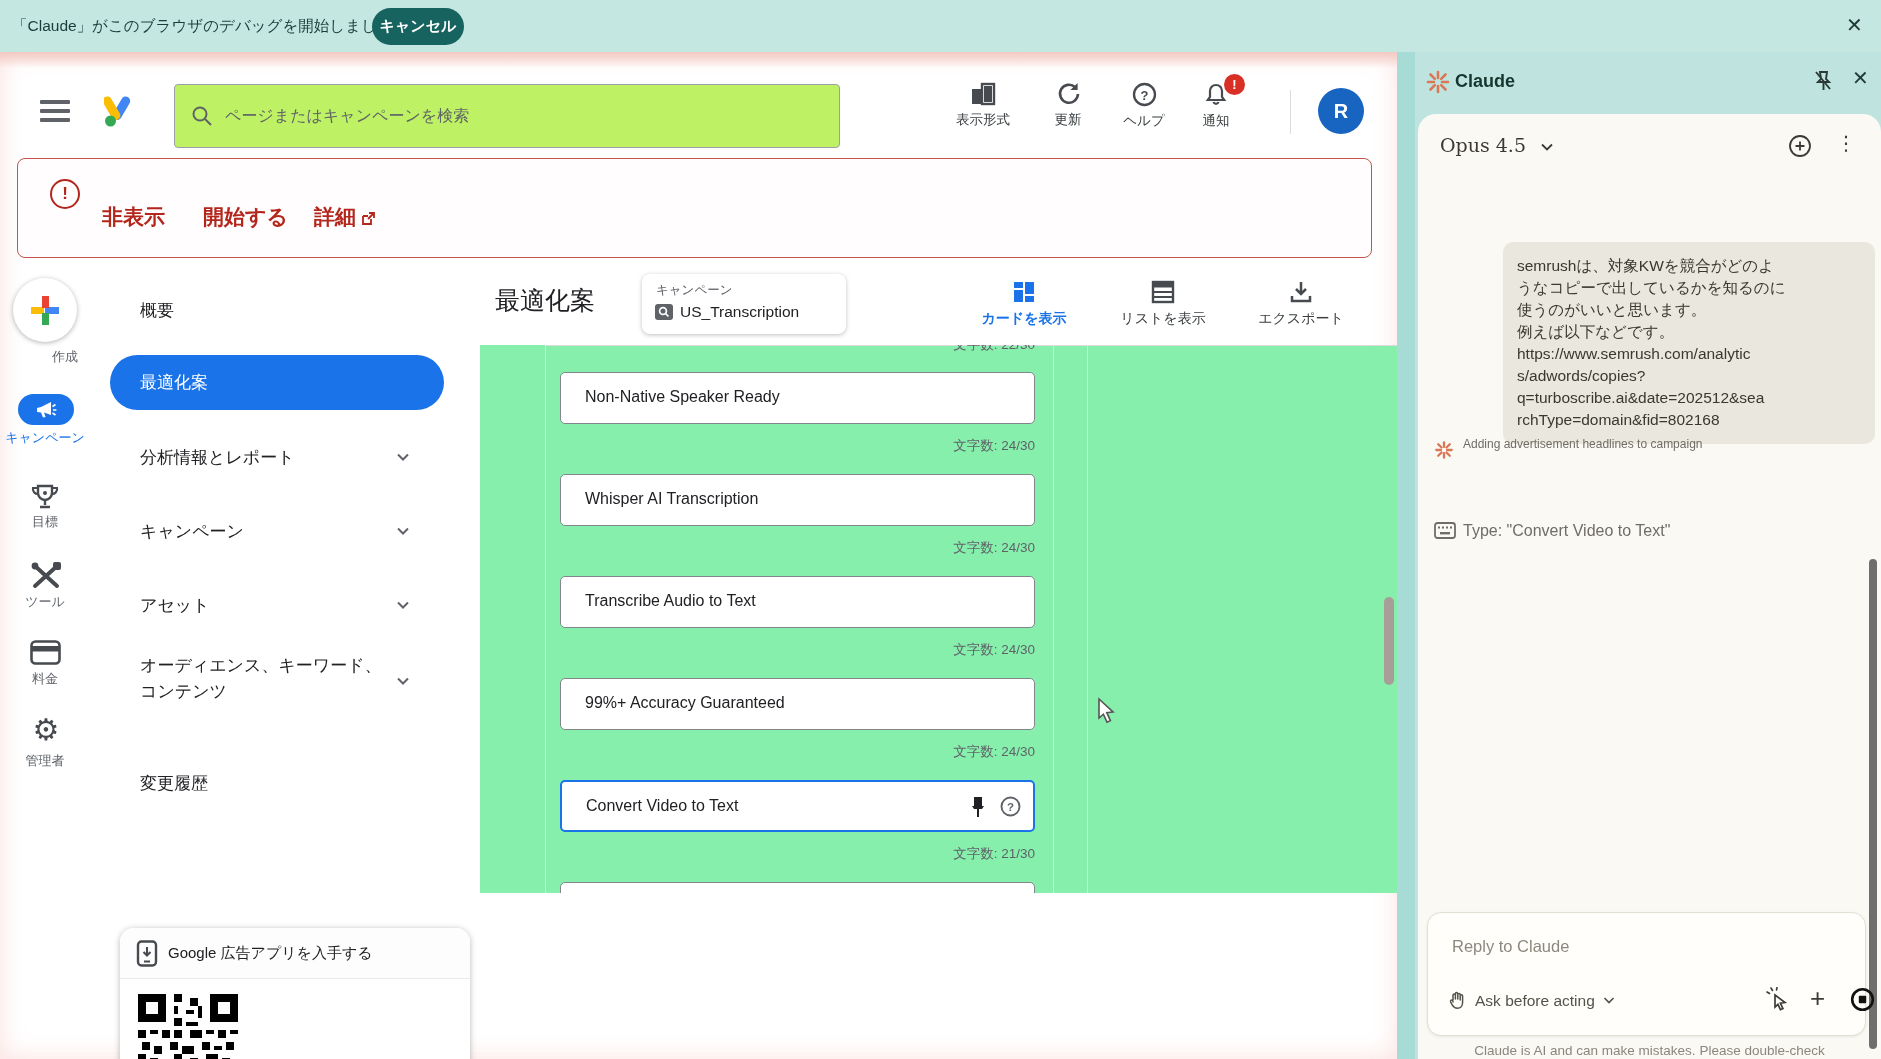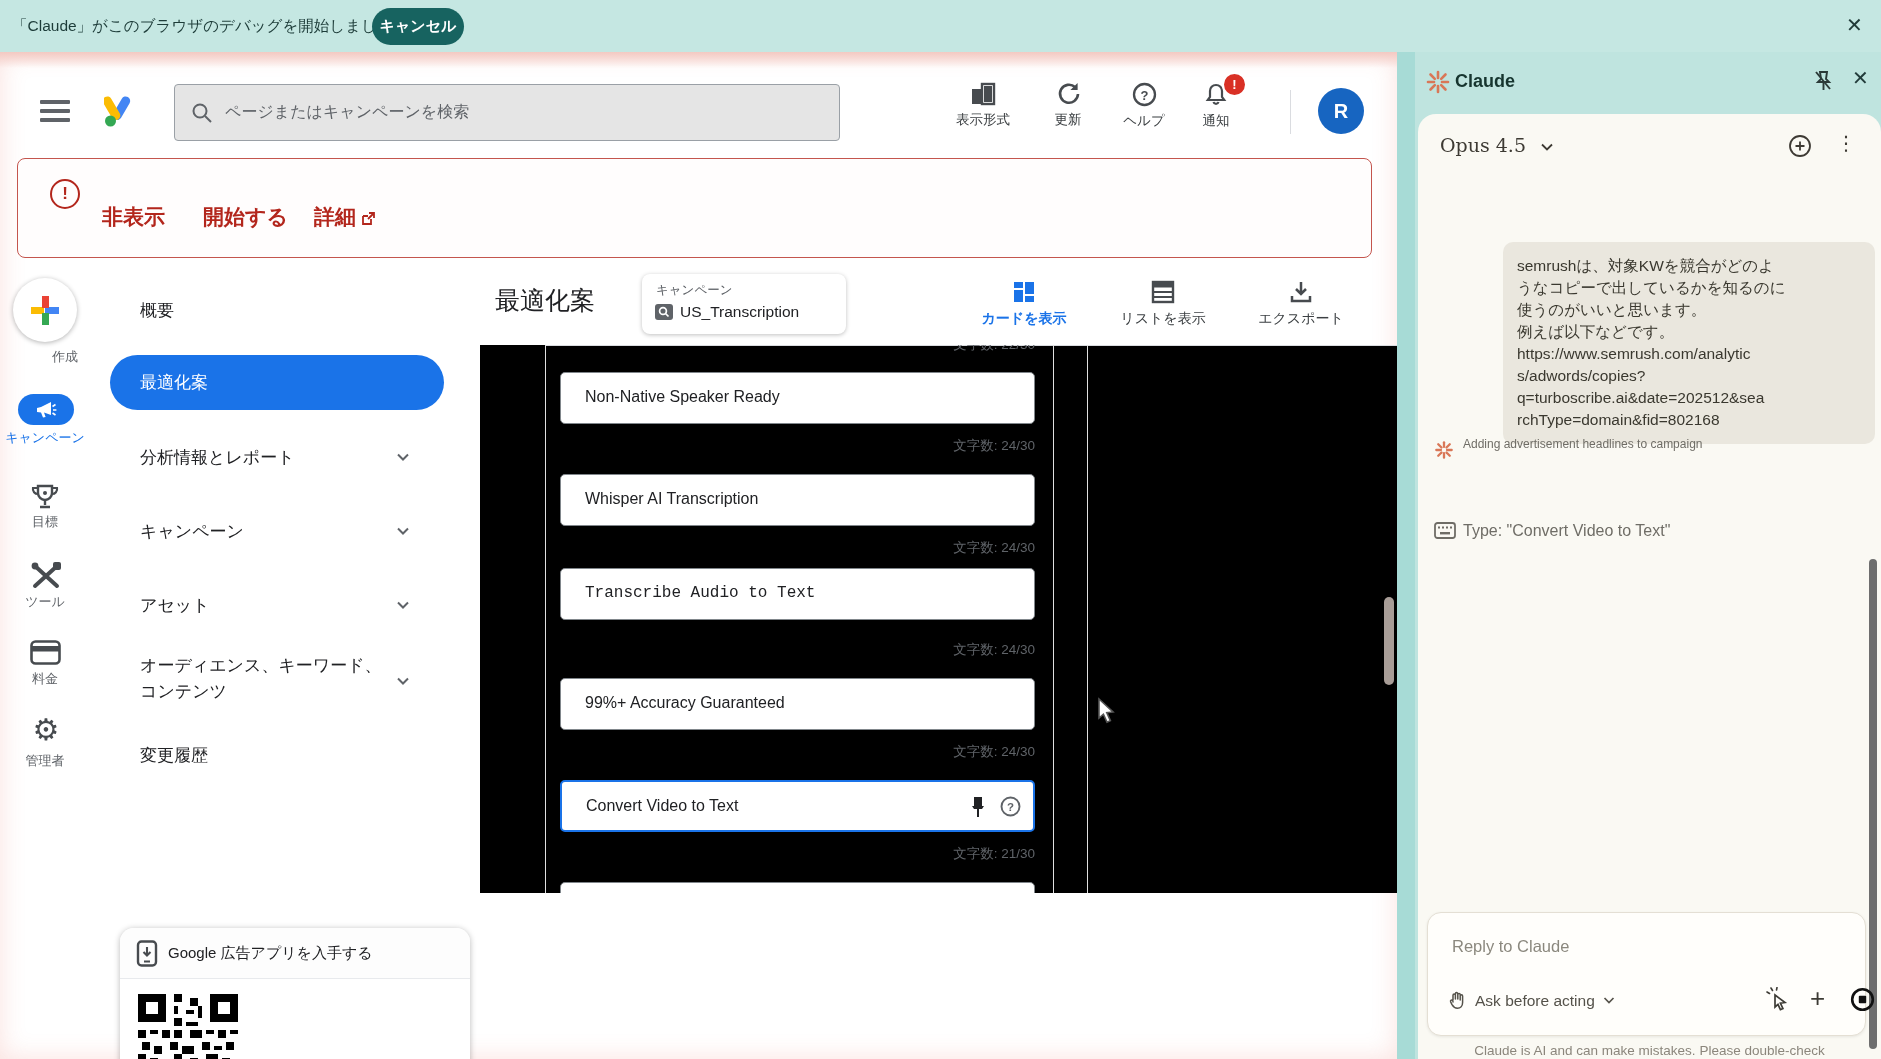--- a/index.html
+++ b/index.html
@@ -16,21 +16,21 @@
 
   
   .main-page{left:0;top:52px;width:1397px;height:1007px;background:#fff;
       box-shadow:inset 0 0 26px rgba(230,90,70,.18);}
   .main-page::before{content:"";position:absolute;left:0;top:0;width:100%;height:16px;
       background:linear-gradient(#f3c9c2,rgba(255,255,255,0));}
 
   
   .hamburger{left:40px;top:48px;width:30px;height:22px;cursor:pointer;}
   .hamburger div{height:3.5px;background:#5f6368;margin-bottom:5.5px;border-radius:1px;}
-  .search-box{left:174px;top:32px;width:666px;height:57px;background:#e5e5e5;border:1px solid #9aa0a6;
+  .search-box{left:174px;top:32px;width:666px;height:64px;background:#bef264;border:1px solid #9aa0a6;
       border-radius:4px;display:flex;align-items:center;padding-left:16px;box-sizing:border-box;cursor:text;}
   .search-ph{color:#5f6368;font-size:16px;margin-left:12px;}
   .hdr-action{top:30px;width:90px;text-align:center;color:#474b4f;cursor:pointer;}
   .hdr-action .lbl{font-size:13.5px;color:#3c4043;margin-top:5px;}
   .hdr-divider{left:1290px;top:38px;width:1px;height:44px;background:#dadce0;}
   .avatar{left:1318px;top:36px;width:46px;height:46px;border-radius:50%;background:#1765c1;color:#fff;
       font-size:20px;font-weight:bold;display:flex;align-items:center;justify-content:center;cursor:pointer;}
   .notif-badge{left:1222px;top:20px;width:21px;height:21px;border-radius:50%;background:#d93025;color:#fff;
       font-size:13px;font-weight:bold;display:flex;align-items:center;justify-content:center;border:2px solid #fff;}
 
@@ -59,21 +59,21 @@
   
   .page-title{left:495px;top:232px;font-size:25px;color:#202124;}
   .chip{left:642px;top:222px;width:204px;height:60px;background:#fff;border-radius:8px;
       box-shadow:0 1px 4px rgba(0,0,0,.25);cursor:pointer;}
   .chip .small{position:absolute;left:14px;top:8px;font-size:12.5px;color:#5f6368;}
   .chip .name{position:absolute;left:38px;top:29px;font-size:15.5px;color:#202124;}
   .view-btn{top:228px;width:110px;text-align:center;cursor:pointer;}
   .view-btn .lbl{font-size:14px;margin-top:6px;}
 
   
-  .scrollwrap{left:480px;top:293px;width:917px;height:548px;overflow:hidden;background:#000000;}
+  .scrollwrap{left:480px;top:293px;width:917px;height:548px;overflow:hidden;background:#86efac;}
   .topline{position:absolute;left:65px;top:0;width:856px;height:1px;background:#dadce0;}
   .vline{position:absolute;top:0;width:1px;height:714px;background:#e0e0e0;}
   .fld{position:absolute;left:80px;width:475px;height:52px;border:1px solid #80868b;border-radius:5px;
       background:#fff;box-sizing:border-box;cursor:text;}
   .fld .txt{position:absolute;left:24px;top:15px;font-size:16px;color:#202124;white-space:nowrap;}
   .fld.focused{border:2.5px solid #1a73e8;}
   .fld .ph{color:#80868b;}
   .counter{position:absolute;width:475px;left:80px;text-align:right;font-size:13.5px;color:#5f6368;}
   .addlink{position:absolute;left:78px;top:680px;display:flex;align-items:center;color:#1a73e8;
       font-size:16.5px;cursor:pointer;}
@@ -269,21 +269,21 @@
         <svg width="14" height="14" viewBox="0 0 14 14">
           <path d="M2 4.5l5 5 5-5" fill="none" stroke="#5f6368" stroke-width="2"></path>
         </svg>
       </div>
     <div class="abs nav-item" style="top:601px;width:250px;line-height:1.55;">オーディエンス、キーワード、コンテンツ</div>
     <div class="abs chev" style="left:396px;top:622px;">
         <svg width="14" height="14" viewBox="0 0 14 14">
           <path d="M2 4.5l5 5 5-5" fill="none" stroke="#5f6368" stroke-width="2"></path>
         </svg>
       </div>
-    <div class="abs nav-item" style="top:692px;text-align:center;">変更履歴</div>
+    <div class="abs nav-item" style="top:720px;text-align:center;">変更履歴</div>
 
     <div class="abs page-title">最適化案</div>
     <div class="abs chip">
       <span class="small">キャンペーン</span>
       <span class="abs" style="left:12px;top:29px;">
         <svg width="20" height="18" viewBox="0 0 20 18">
             <rect x="1" y="1" width="18" height="16" rx="3" fill="#5f6368"></rect>
             <circle cx="9" cy="8" r="3.4" fill="none" stroke="#fff" stroke-width="1.7"></circle>
             <line x1="11.5" y1="10.5" x2="14.5" y2="13.5" stroke="#fff" stroke-width="1.7"></line>
           </svg>
@@ -328,21 +328,21 @@
       <div class="fld" style="top:27px;">
         <span class="txt">Non-Native Speaker Ready</span>
       </div>
       <div class="counter" style="top:92px;">文字数: 24/30</div>
 
       <div class="fld" style="top:129px;padding-left:6px;">
         <span class="txt">Whisper AI Transcription</span>
       </div>
       <div class="counter" style="top:194px;">文字数: 24/30</div>
 
-      <div class="fld" style="top:223px;font-family:Liberation Mono, monospace;">
+      <div class="fld" style="top:231px;">
         <span class="txt">Transcribe Audio to Text</span>
       </div>
       <div class="counter" style="top:296px;">文字数: 24/30</div>
 
       <div class="fld" style="top:333px;">
         <span class="txt">99%+ Accuracy Guaranteed</span>
       </div>
       <div class="counter" style="top:398px;">文字数: 24/30</div>
 
       <div class="fld focused" style="top:435px;">

